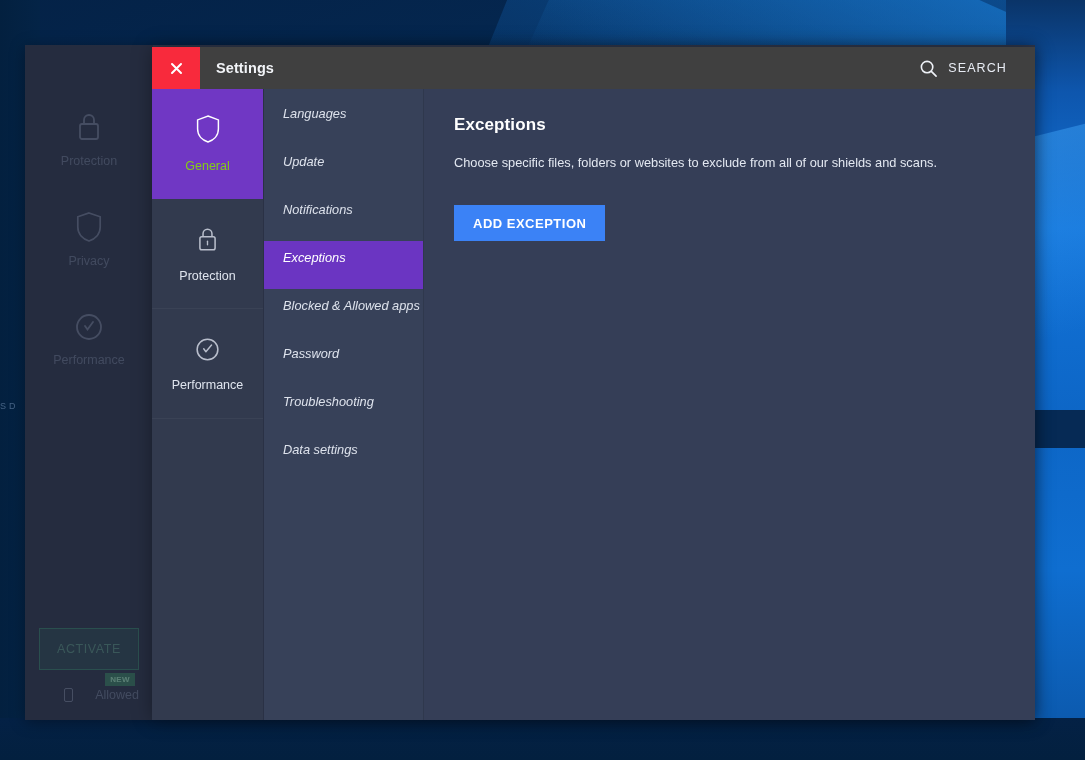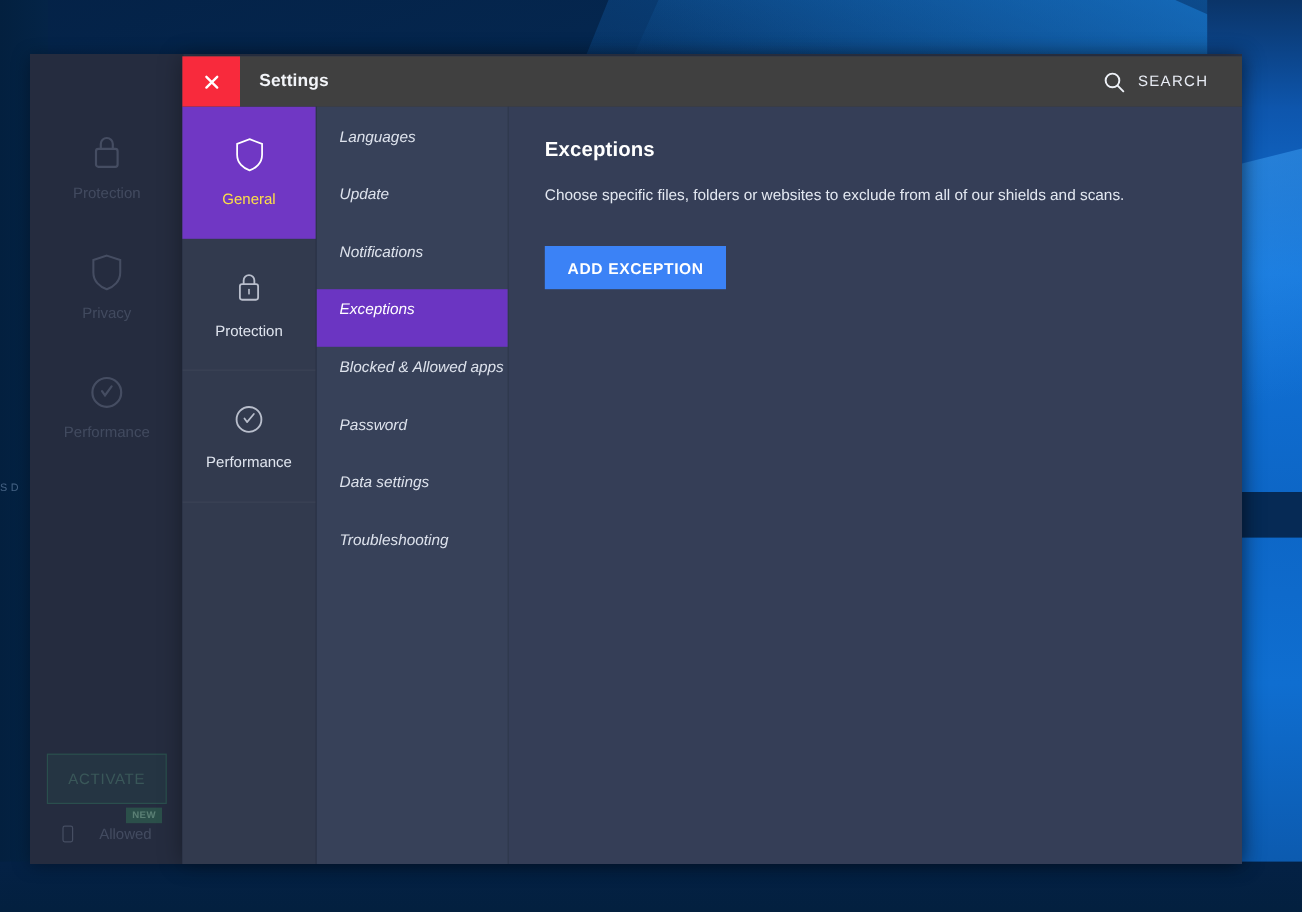--- a/index.html
+++ b/index.html
@@ -133,21 +133,21 @@
     height: 42px;
     border: 1px solid rgba(60,160,110,0.25);
     background: rgba(40,110,90,0.14);
     color: rgba(130,210,170,0.22);
     font-size: 12.5px;
     letter-spacing: .6px;
     display: flex; align-items: center; justify-content: center;
   }
   .avast-mobile {
     margin-top: 18px;
-    display: flex; align-items: center; justify-content: center;
+    display: flex; align-items: center; justify-content: flex-end;
     gap: 22px;
     color: rgba(175,188,215,0.22);
     font-size: 12.5px;
     position: relative;
   }
   .avast-mobile-badge {
     position: absolute;
     right: 4px; top: -15px;
     background: rgba(60,180,110,0.26);
     color: rgba(200,240,215,0.30);
@@ -222,21 +222,21 @@
     display: flex; flex-direction: column;
     align-items: center; justify-content: center;
     gap: 12px;
     color: #dfe4ee;
     font-size: 12.5px;
     cursor: pointer;
     border-bottom: 1px solid rgba(255,255,255,0.045);
   }
   .cat-item.active {
     background: #7037c4;
-    color: #fde047;
+    color: #84cc16;
     border-bottom-color: transparent;
   }
   .cat-item .cat-icon { opacity: .82; }
   .cat-item.active .cat-icon { opacity: 1; }
   #cat-filler { flex: 1; }
 
   
   #subnav {
     width: 160px;
     background: #374159;
@@ -423,24 +423,24 @@
         <div class="subnav-item active">
           <span>Exceptions</span>
         </div>
         <div class="subnav-item">
           <span>Blocked &amp; Allowed apps</span>
         </div>
         <div class="subnav-item">
           <span>Password</span>
         </div>
         <div class="subnav-item">
+          <span>Troubleshooting</span>
+        </div>
+        <div class="subnav-item">
           <span>Data settings</span>
-        </div>
-        <div class="subnav-item">
-          <span>Troubleshooting</span>
         </div>
       </div>
 
       <div id="content">
         <div id="content-title">Exceptions</div>
         <div id="content-desc">Choose specific files, folders or websites to exclude from all of our shields and scans.</div>
         <button id="add-exception-btn">ADD EXCEPTION</button>
       </div>
 
     </div>

